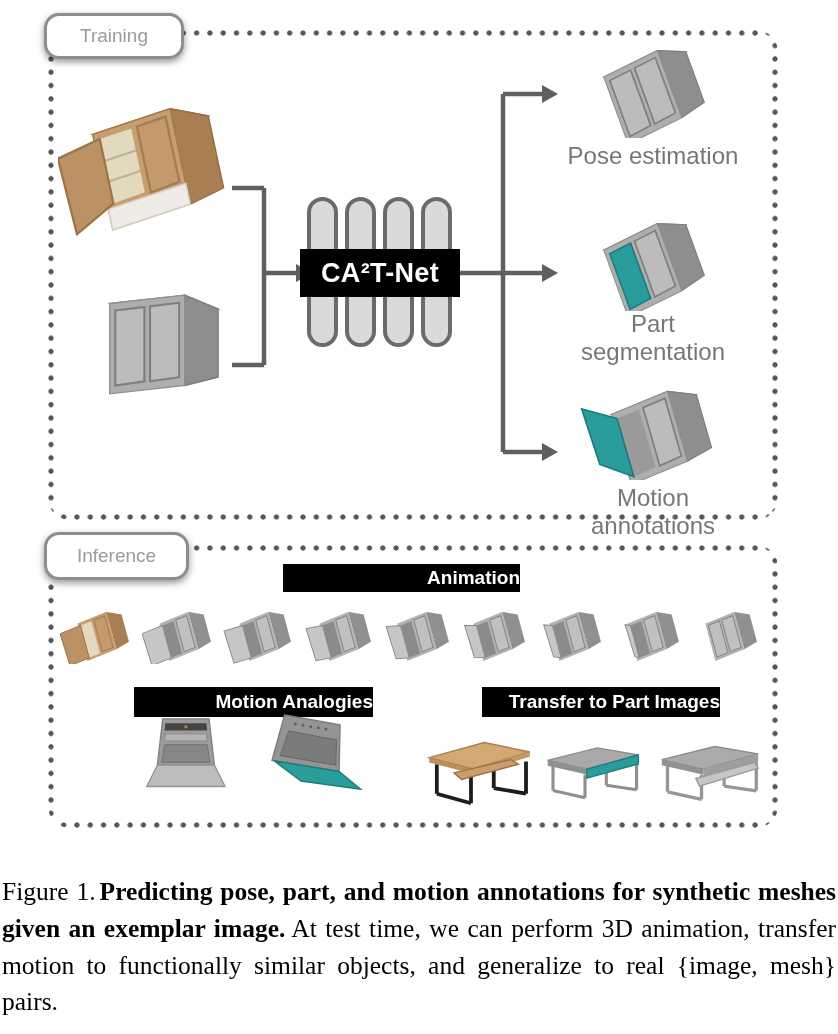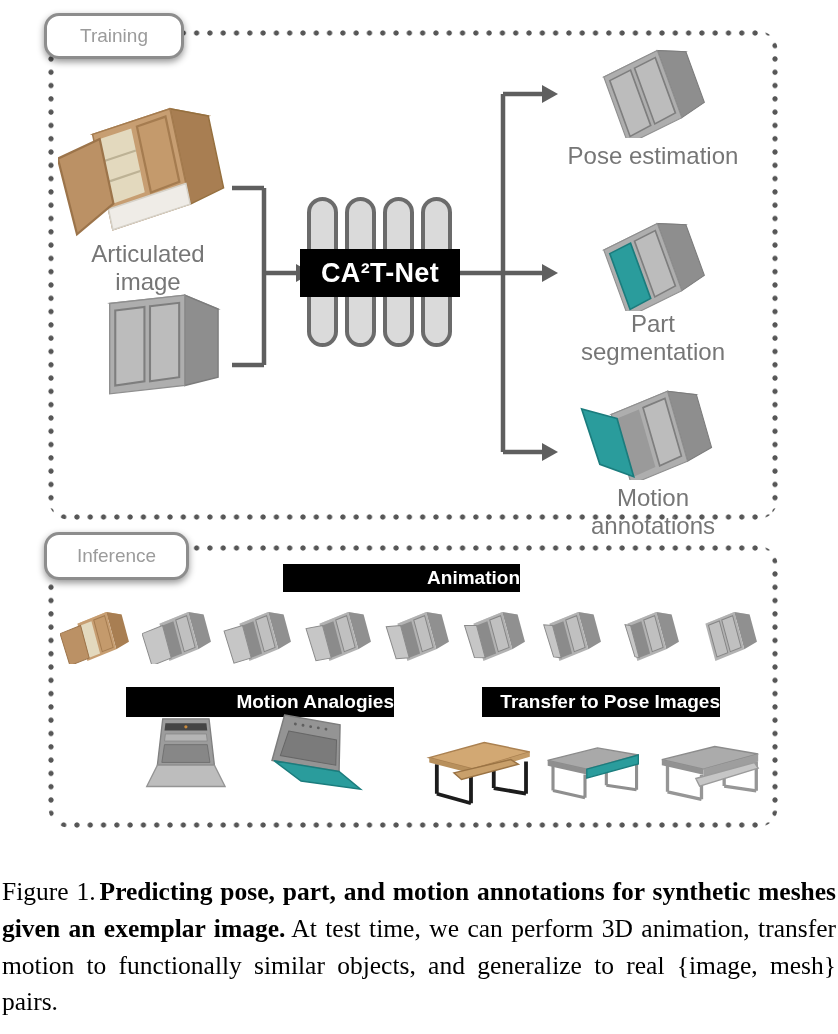--- a/index.html
+++ b/index.html
@@ -129,21 +129,20 @@
         <polygon points="66,21 90,31 90,80 66,86" fill="#a87e52" stroke="#96703f" stroke-width="1"></polygon>
         <polygon points="12,27 66,21 66,86 12,92" fill="#c79e72" stroke="#a57c50" stroke-width="1"></polygon>
         <polygon points="12,78 66,72 66,86 12,92" fill="#efece7" stroke="#d6d2c9" stroke-width="1"></polygon>
         <polygon points="16,31 38,28.5 38,72 16,75" fill="#e3d9be"></polygon>
         <path d="M16,46 L38,43.5 M16,60 L38,57.5" stroke="#bdb295" stroke-width="1.5" fill="none"></path>
         <polygon points="42,28 62,25.5 62,70 42,73" fill="#c49a6c" stroke="#a57c50" stroke-width="1.5"></polygon>
         <polygon points="16,31 -14,38 -12,90 16,75" fill="#bb9165" stroke="#9c744a" stroke-width="1.5"></polygon>
       </g>
     </svg>
   </div>
-  <div class="rlabel" style="left:58px;top:240px;width:180px">Articulated image</div>
 
   <div class="render" style="left:80px;top:266px;width:165px;height:132px">
     <svg viewBox="0 0 100 95">
       <polygon points="12,27 66,21 90,31 36,38" fill="#c9c9c9" stroke="#9a9a9a" stroke-width="1"></polygon>
       <polygon points="66,21 90,31 90,80 66,86" fill="#8e8e8e" stroke="#7c7c7c" stroke-width="1"></polygon>
       <polygon points="12,27 66,21 66,86 12,92" fill="#aeaeae" stroke="#8f8f8f" stroke-width="1"></polygon>
       <polygon points="16,32 37,29.5 37,83 16,86" fill="#bcbcbc" stroke="#7e7e7e" stroke-width="1.5"></polygon>
       <polygon points="41,29 62,26.5 62,80 41,83" fill="#bcbcbc" stroke="#7e7e7e" stroke-width="1.5"></polygon>
     </svg>
   </div>
@@ -293,21 +292,21 @@
         <g transform="rotate(-15 50 50)">
       <polygon class="t" points="14,26 62,20 84,30 36,37"></polygon>
           <polygon class="s" points="62,20 84,30 84,74 62,80"></polygon>
       <polygon class="f" points="14,26 62,20 62,80 14,86"></polygon>
       <polygon class="d" points="40,27 58,25 58,76 40,78"></polygon>
           <polygon class="d" points="18,29.5 36,27.5 36,78.5 18,80.5"></polygon>
     </g>
       </svg>
   </div>
 
-  <div class="banner" style="left:126px;top:687px;width:268px;height:30px">
+  <div class="banner" style="left:134px;top:687px;width:239px;height:30px">
     <span>Motion Analogies</span>
   </div>
   <div class="render" style="left:136px;top:710px;width:98px;height:96px">
     <svg viewBox="0 0 110 100">
       <polygon points="30,6 82,6 88,58 24,58" fill="#9c9c9c" stroke="#808080" stroke-width="1.5"></polygon>
       <polygon points="33,11 79,11 80,19 32,19" fill="#454545"></polygon>
       <circle cx="56" cy="15" r="1.8" fill="#c98a3c"></circle>
       <polygon points="33,23 79,23 80,31 32,31" fill="#b5b5b5" stroke="#8a8a8a" stroke-width="1"></polygon>
       <polygon points="32,35 80,35 83,55 29,55" fill="#878787" stroke="#6e6e6e" stroke-width="1"></polygon>
       <polygon points="24,58 88,58 100,82 12,82" fill="#bdbdbd" stroke="#949494" stroke-width="1.5"></polygon>
@@ -322,21 +321,21 @@
         <circle cx="54" cy="15" r="1.5" fill="#5f5f5f"></circle>
           <circle cx="62" cy="15.5" r="1.5" fill="#5f5f5f"></circle>
         <circle cx="70" cy="16" r="1.5" fill="#5f5f5f"></circle>
         <polygon points="32,22 82,26 84,52 26,48" fill="#7b7b7b" stroke="#666666" stroke-width="1"></polygon>
         <polygon class="teal-fill" points="20,54 88,58 112,74 50,72"></polygon>
       </g>
     </svg>
   </div>
 
   <div class="banner" style="left:482px;top:687px;width:238px;height:30px">
-    <span>Transfer to Pose Images</span>
+    <span>Transfer to Part Images</span>
   </div>
   <div class="render" style="left:423px;top:733px;width:114px;height:74px">
     <svg viewBox="0 0 115 78">
       <path d="M12,33 V64 M12,64 L48,74 M48,46 V74 M72,26 V58 M72,58 L106,64 M106,30 V64" stroke="#1c1c1c" stroke-width="4" fill="none"></path>
       <polygon points="4,26 62,10 110,20 50,38" fill="#d2a873" stroke="#aa8050" stroke-width="1.5"></polygon>
       <polygon points="4,26 50,38 50,43 4,31" fill="#b8905c"></polygon>
       <polygon points="50,38 110,20 110,25 50,43" fill="#c39a65"></polygon>
       <polygon points="30,42 90,28 98,33 38,49" fill="#c9a06b" stroke="#9a7344" stroke-width="1.5"></polygon>
     </svg>
   </div>

